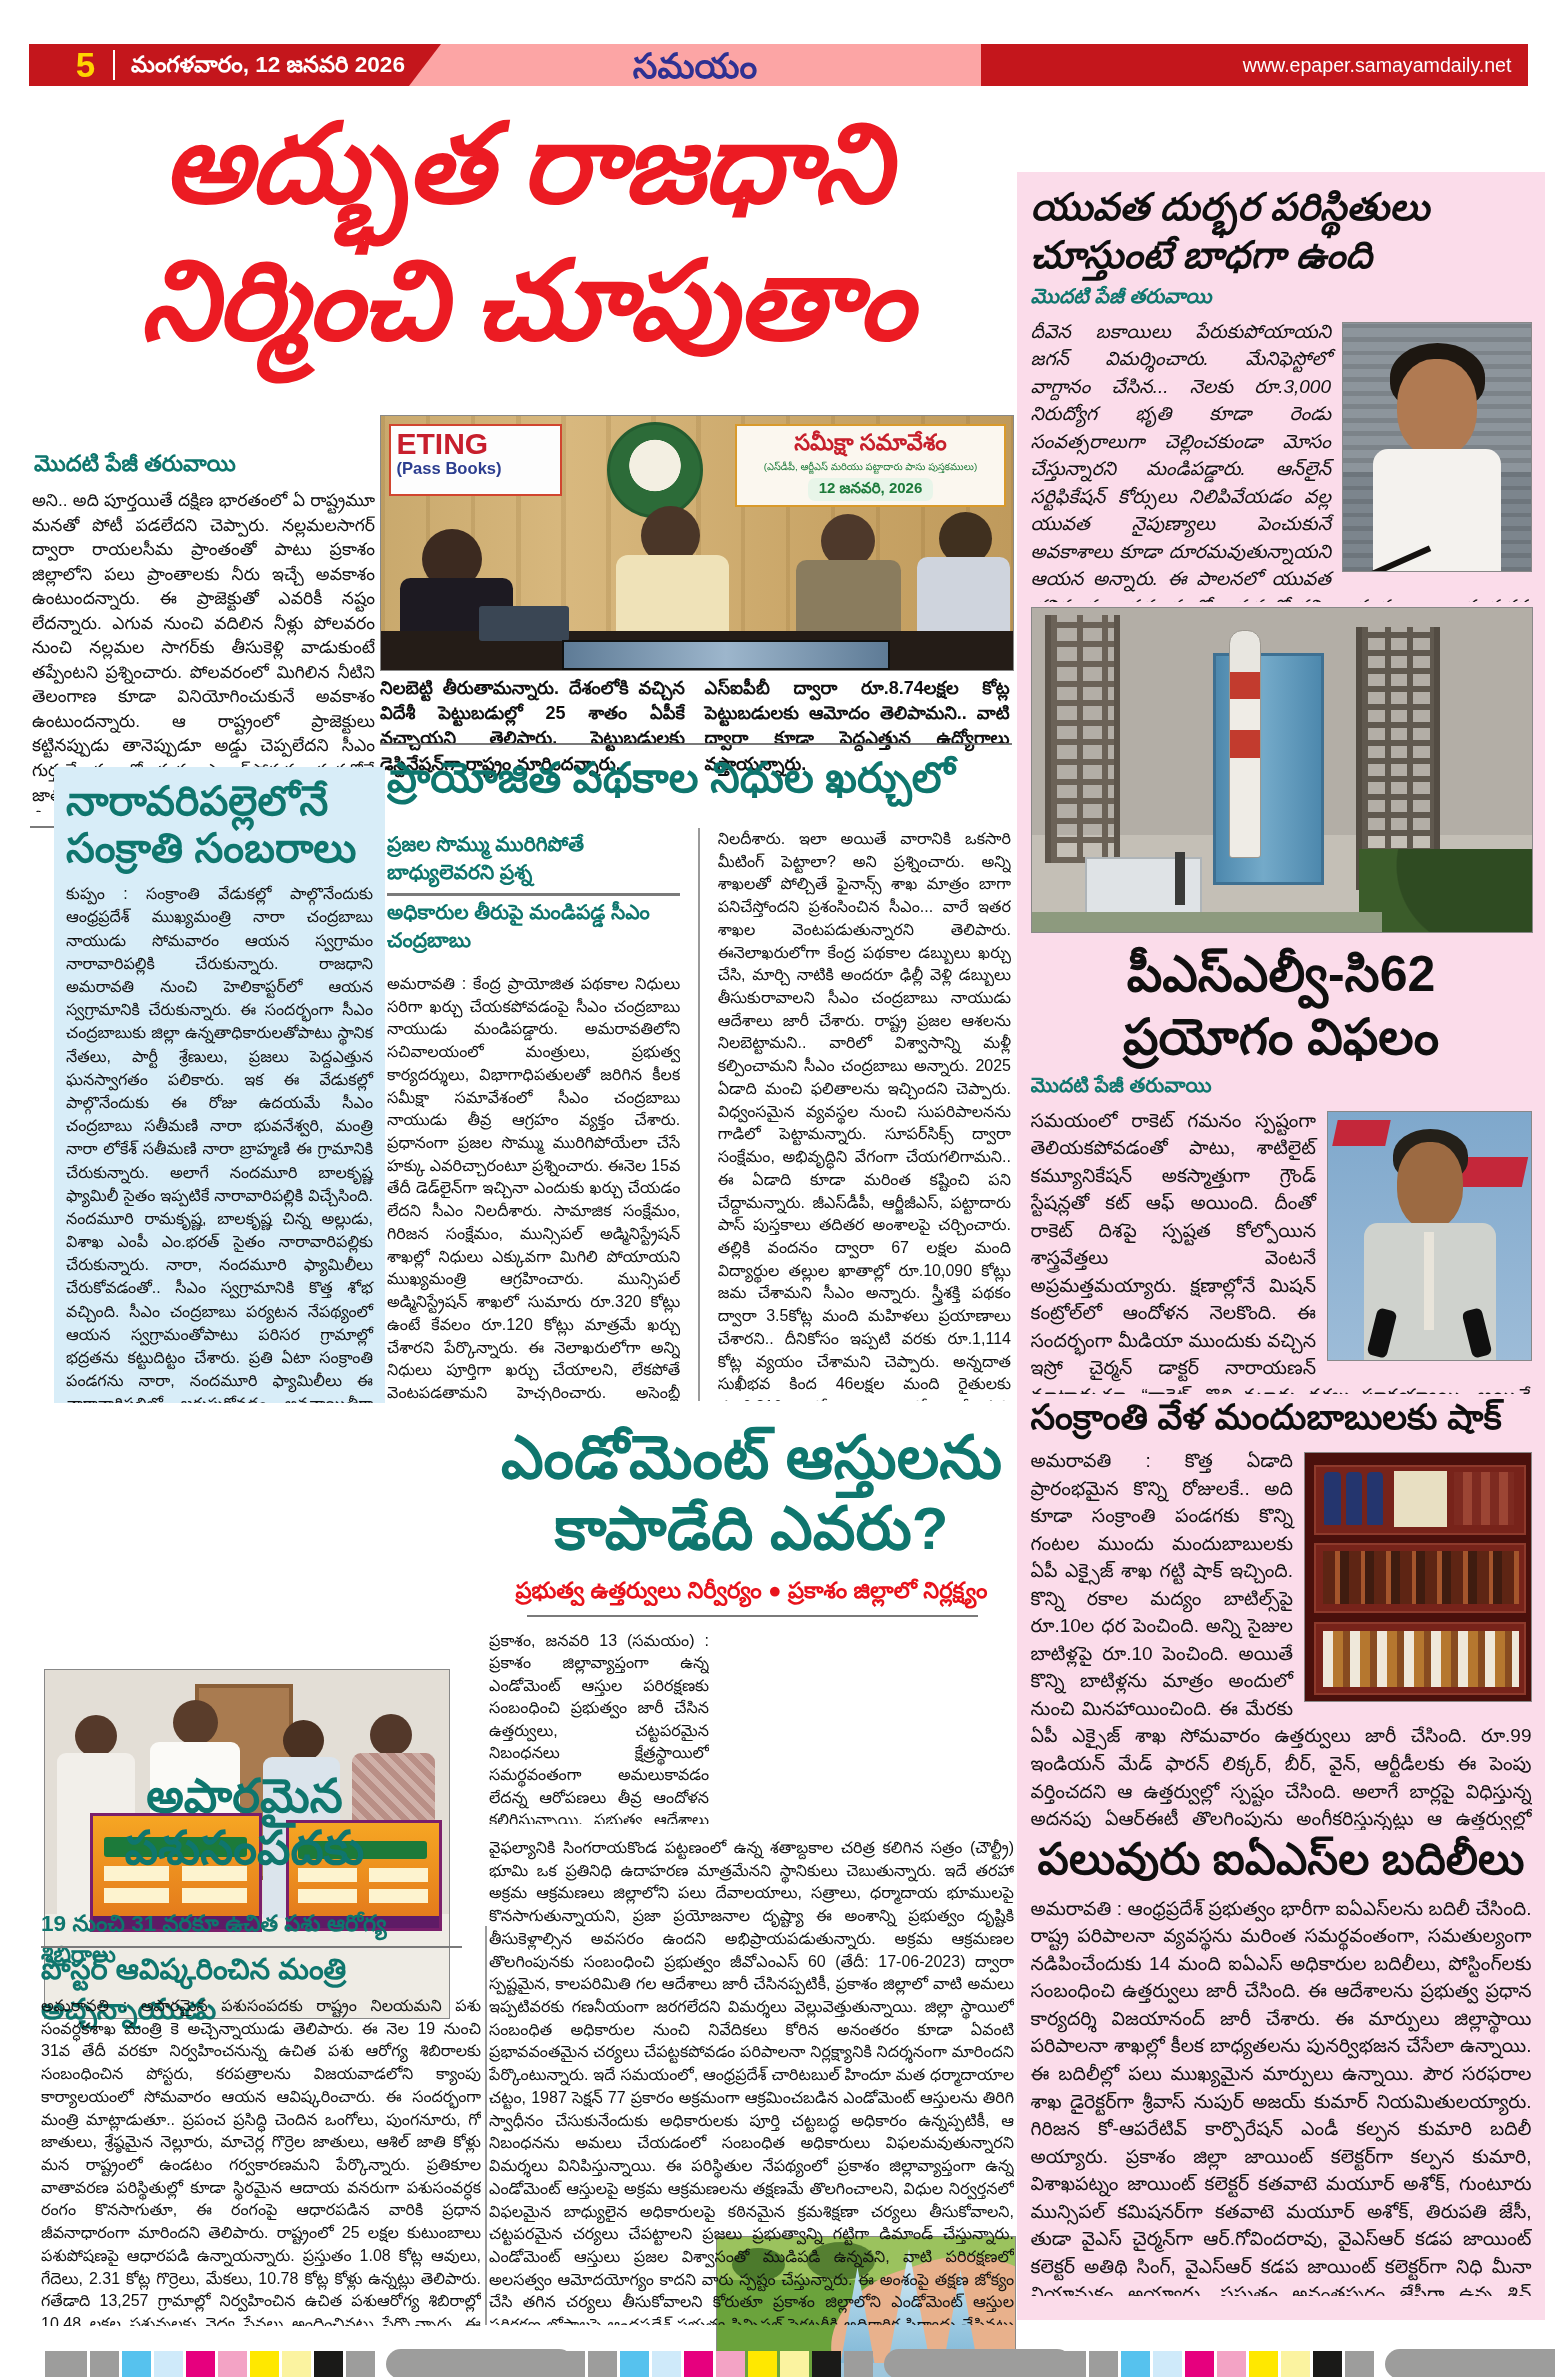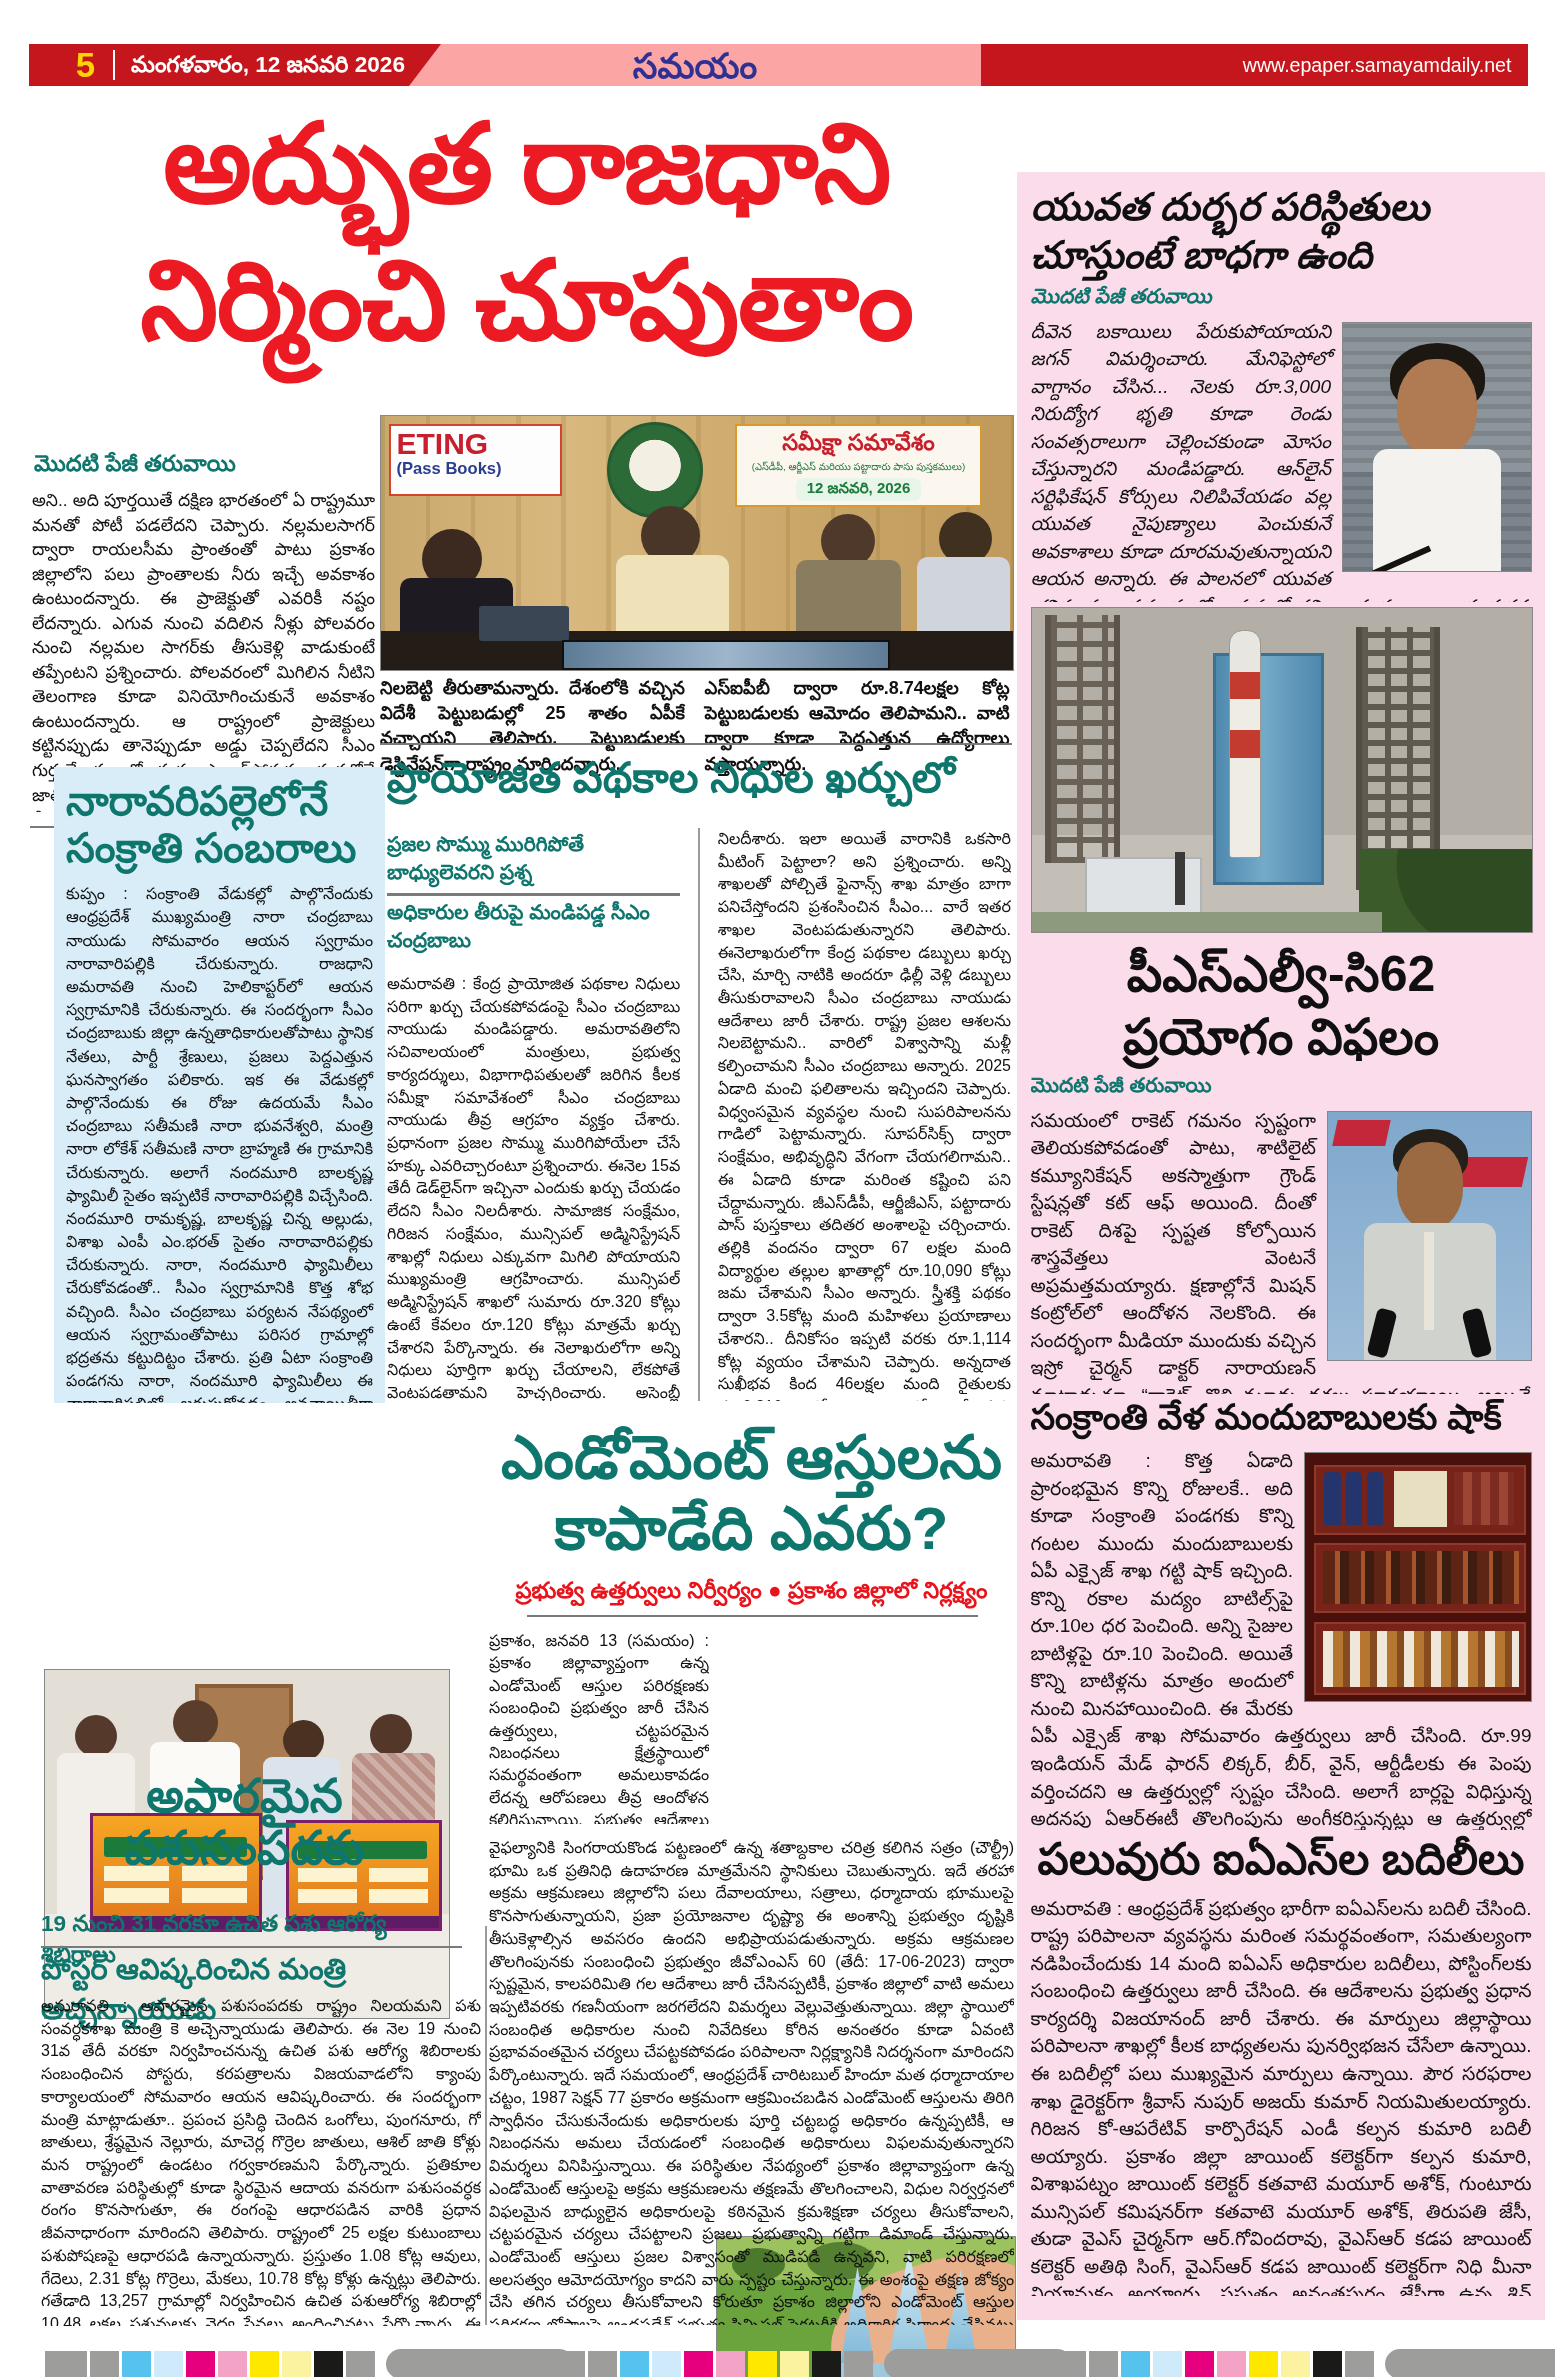--- a/index.html
+++ b/index.html
@@ -15,21 +15,21 @@
   .vrule{background:#9a9a9a;width:1.5px;}
   
   .hdr{left:29px;top:44px;width:1499px;height:42px;background:#c4161c;}
   .pgnum{color:#ffd400;font-size:35px;font-weight:bold;line-height:42px;}
   .hdate{color:#ffffff;font-size:22.6px;font-weight:bold;line-height:42px;}
   .mastwrap{left:380px;top:0;width:572px;height:42px;background:#fca5a5;
             clip-path:polygon(32px 0,100% 0,100% 100%,0 100%);}
   .mast{color:#2e3192;font-size:35px;font-weight:bold;line-height:44px;text-align:center;}
   .hurl{color:#ffffff;font-size:19.6px;line-height:42px;text-align:right;}
   
-  .mainhl{color:#ec1b23;font-weight:bold;font-size:111px;line-height:1.23;text-align:center;letter-spacing:-1.5px;}
+  .mainhl{color:#ec1b23;font-weight:bold;font-size:111px;line-height:1.23;text-align:center;letter-spacing:-1.5px;font-style:italic;}
   
   .pinkcol{left:1017px;top:172px;width:528px;height:2148px;background:#fbdcea;padding:12px 13.5px;box-sizing:border-box;}
   .rc-art{overflow:hidden;position:relative;}
   .rc-h{font-weight:bold;color:#101010;}
   .rc-body{font-size:19px;line-height:1.45;text-align:justify;}
   .floatimg{float:right;margin:4.5px 0 6px 10.5px;border:1.5px solid #777;}
   
   .ph{position:relative;overflow:hidden;border:0.8px solid #888;}
   
   .bluebox{left:54px;top:767px;width:331px;height:636px;background:#d8edf8;padding:10.5px 12px;box-sizing:border-box;}
@@ -60,21 +60,21 @@
 <div class="abs kicker" style="left:34px;top:451px;">మొదటి పేజీ తరువాయి</div>
 <div class="abs jt ovh" style="left:32px;top:488px;width:343px;height:324px;font-size:17.3px;line-height:1.42;">అని.. అది పూర్తయితే దక్షిణ భారతంలో ఏ రాష్ట్రమూ మనతో పోటీ పడలేదని చెప్పారు. నల్లమలసాగర్ ద్వారా రాయలసీమ ప్రాంతంతో పాటు ప్రకాశం జిల్లాలోని పలు ప్రాంతాలకు నీరు ఇచ్చే అవకాశం ఉంటుందన్నారు. ఈ ప్రాజెక్టుతో ఎవరికీ నష్టం లేదన్నారు. ఎగువ నుంచి వదిలిన నీళ్లు పోలవరం నుంచి నల్లమల సాగర్‌కు తీసుకెళ్లి వాడుకుంటే తప్పేంటని ప్రశ్నించారు. పోలవరంలో మిగిలిన నీటిని తెలంగాణ కూడా వినియోగించుకునే అవకాశం ఉంటుందన్నారు. ఆ రాష్ట్రంలో ప్రాజెక్టులు కట్టినప్పుడు తానెప్పుడూ అడ్డు చెప్పలేదని సీఎం గుర్తుచేశారు. భోగాపురం ఎయిర్‌పోర్టును త్వరలోనే జాతికి అంకితం చేస్తామన్నారు. విశాఖ స్టీల్‌ప్లాంట్‌ను కేంద్ర ప్రభుత్వ సహకారంతో కాపాడుకున్నామని వివరించారు. విశాఖ ఉక్కు ఆంధ్రుల సెంటిమెంట్ అని.. ఆ ప్లాంట్‌ను</div>
 
 <div class="abs ph" style="left:380px;top:415px;width:632px;height:254px;background:linear-gradient(90deg,#c9a96d,#d8b87e 30%,#c9a567 70%,#bf9a5c);">
   <div class="abs" style="left:0;top:0;width:100%;height:100%;background:repeating-linear-gradient(90deg,rgba(120,85,30,.15) 0 4.5px,rgba(0,0,0,0) 4.5px 45px);"></div>
   <div class="abs" style="left:7.5px;top:7.5px;width:173px;height:72px;background:#fdfdfd;border:2.3px solid #d1452f;padding:3px 6px;box-sizing:border-box;">
     <div style="color:#c71f2d;font-weight:bold;font-size:30px;line-height:1.0;">ETING</div>
     <div style="color:#2b3d8f;font-weight:bold;font-size:16.6px;">(Pass Books)</div>
   </div>
   <div class="abs" style="left:226px;top:6px;width:90px;height:90px;border-radius:50%;background:radial-gradient(circle at 50% 45%,#f3efe2 0 38%,#2c6b38 39% 100%);border:3px solid #245c30;"></div>
-  <div class="abs" style="left:354px;top:7.5px;width:247px;height:83px;background:#fbf7ef;border:2.3px solid #d99a2b;padding:4.5px 7.5px;box-sizing:border-box;text-align:center;">
+  <div class="abs" style="left:354px;top:7.5px;width:271px;height:83px;background:#fbf7ef;border:2.3px solid #d99a2b;padding:4.5px 7.5px;box-sizing:border-box;text-align:center;">
     <div style="color:#c7202c;font-weight:bold;font-size:22.6px;">సమీక్షా సమావేశం</div>
     <div style="color:#1c7a3a;font-size:9.8px;">(ఎస్‌డీపీ, ఆర్జీఎస్ మరియు పట్టాదారు పాసు పుస్తకములు)</div>
     <div style="display:inline-block;margin-top:3px;background:#e8f5e9;color:#1c7a3a;font-weight:bold;font-size:15px;padding:0.8px 10.5px;border-radius:7px;">12 జనవరి, 2026</div>
   </div>
   <div class="abs" style="left:41px;top:113px;width:60px;height:60px;border-radius:50%;background:#3c2a20;"></div>
   <div class="abs" style="left:19px;top:162px;width:113px;height:68px;background:#1d1a22;border-radius:10.5px 10.5px 0 0;"></div>
   <div class="abs" style="left:260px;top:90px;width:59px;height:59px;border-radius:50%;background:#4a3628;"></div>
   <div class="abs" style="left:235px;top:139px;width:113px;height:83px;background:#efe2b8;border-radius:12px 12px 0 0;"></div>
   <div class="abs" style="left:440px;top:98px;width:54px;height:54px;border-radius:50%;background:#4e392b;"></div>
   <div class="abs" style="left:415px;top:144px;width:105px;height:75px;background:#8a7c5e;border-radius:10.5px 10.5px 0 0;"></div>

